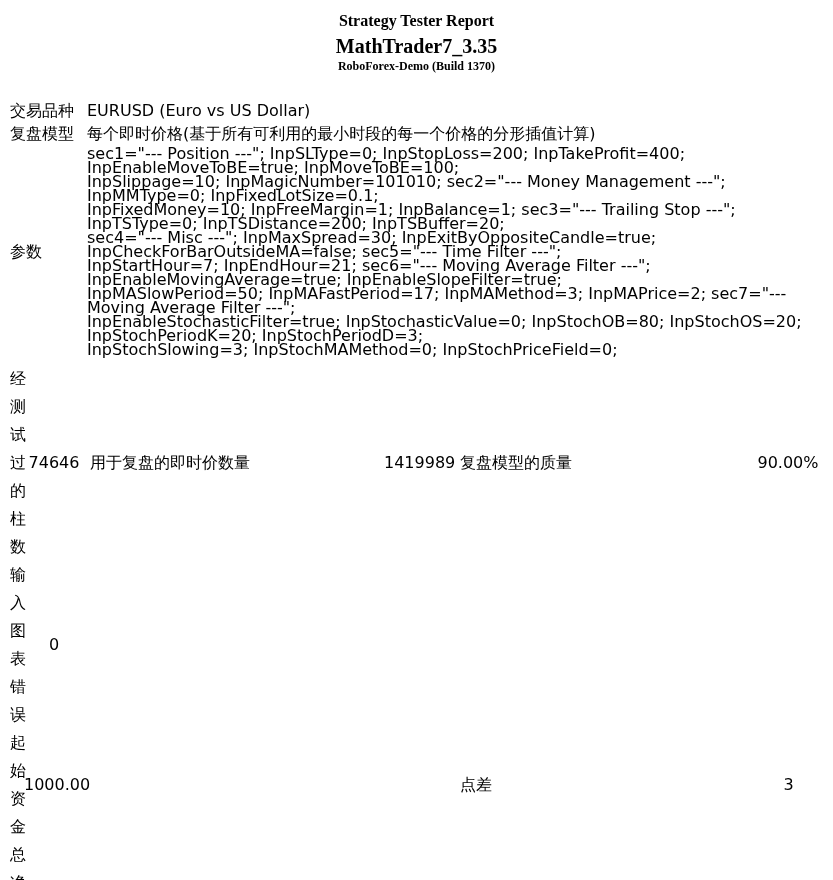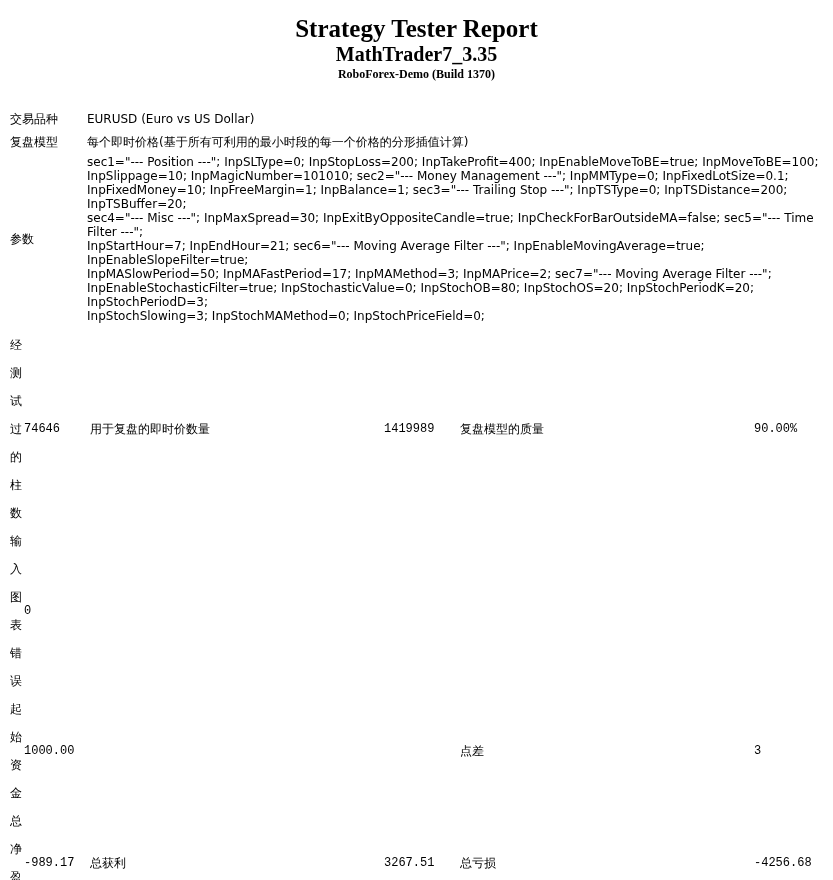--- a/index.html
+++ b/index.html
@@ -1,25 +1,25 @@
 <!DOCTYPE html>
 <html><head>
 <meta charset="utf-8">
 <style>
   html, body { margin: 0; padding: 0; background: #ffffff; }
   body { width: 833px; height: 880px; overflow: hidden; color: #000; font-family: "DejaVu Sans", "Liberation Sans", sans-serif; }
   .header { text-align: center; font-family: "Liberation Serif", "DejaVu Serif", serif; font-weight: bold; }
-  .h-title { font-size: 25px; line-height: 26px; margin-top: 16px; }
+  .h-title { font-size: 16px; line-height: 26px; margin-top: 8px; }
   .h-sub { font-size: 20px; line-height: 24px; }
   .h-server { font-size: 12px; line-height: 16px; }
-  table.report { border-collapse: collapse; width: 833px; font-size: 12px; line-height: 14px; table-layout: fixed; }
+  table.report { border-collapse: collapse; width: 833px; font-size: 16px; line-height: 14px; table-layout: fixed; }
   table.report td { padding: 0 0 0 0; vertical-align: middle; white-space: nowrap; }
   .lbl { width: 30px; padding-left: 10px !important; }
   .vchar { display: block; width: 14px; word-break: break-all; white-space: normal !important; line-height: 28px; }
-  .val-right { text-align: left; font-family: Liberation Mono, monospace; }
+  .val-right { text-align: center; }
   .wrap { white-space: normal !important; line-height: 14px; }
   .pad-l { padding-left: 6px !important; }
 </style>
 </head>
 <body>
 
 <div class="header">
   <div class="h-title">Strategy Tester Report</div>
   <div class="h-sub">MathTrader7_3.35</div>
   <div class="h-server">RoboForex-Demo (Build 1370)</div>

